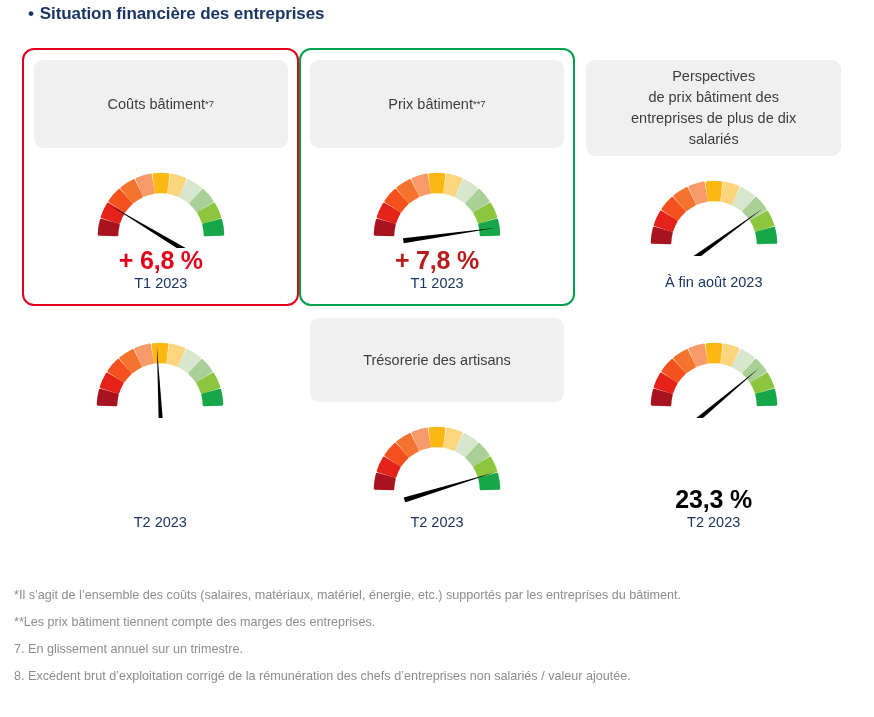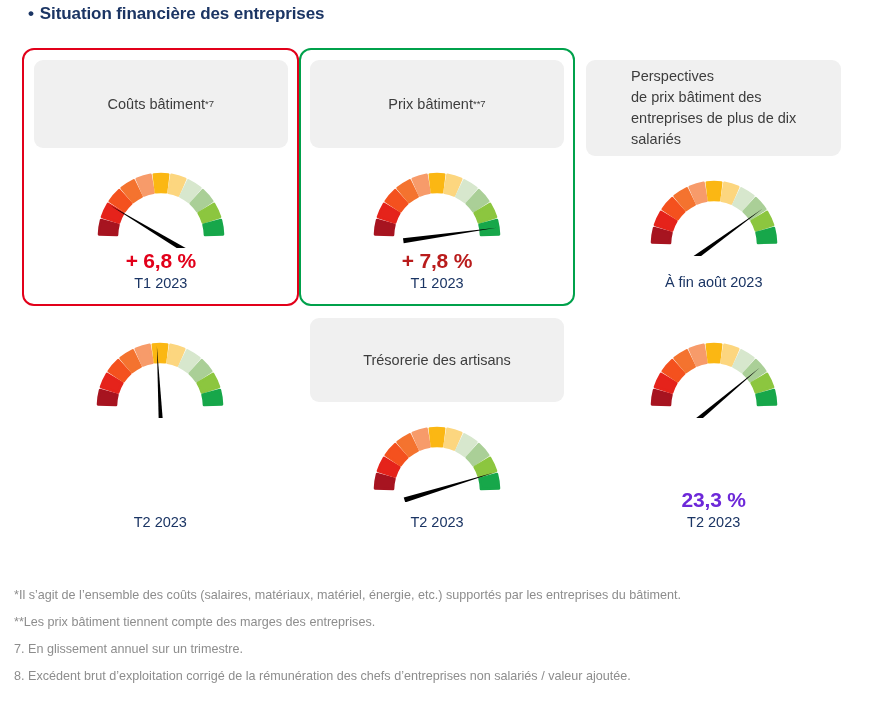--- a/index.html
+++ b/index.html
@@ -71,20 +71,21 @@
   .card.plain          { border-color: transparent; }
 
   
   .card-header {
     width: 100%;
     background: #f0f0f0;
     border-radius: 9px;
     color: #3d3d3d;
     font-size: 14.5px;
     line-height: 21px;
+    text-align: center;
     display: flex;
     align-items: center;
     justify-content: center;
     padding: 6px 12px;
     box-sizing: border-box;
   }
   .row-1 .card-header { min-height: 88px; }
   .row-2 .card-header { min-height: 84px; }
   .card-header sup {
     font-size: 9.5px;
@@ -101,28 +102,28 @@
     padding-top: 18px;
   }
   .gauge { display: block; }
 
   
   .card-footer {
     text-align: center;
     padding-bottom: 4px;
   }
   .value {
-    font-size: 21px;
+    font-size: 25px;
     font-weight: bold;
     line-height: 25px;
     letter-spacing: -0.2px;
   }
   .value.red   { color: #e2001a; }
   .value.green { color: #b91c1c; }
-  .value.navy  { color: #6d28d9; }
+  .value.navy  { color: #000000; }
   .period {
     font-size: 14.5px;
     color: #1b3564;
     line-height: 20px;
   }
   .period.solo { margin-top: 2px; }
 
   
   .footnotes {
     position: absolute;

